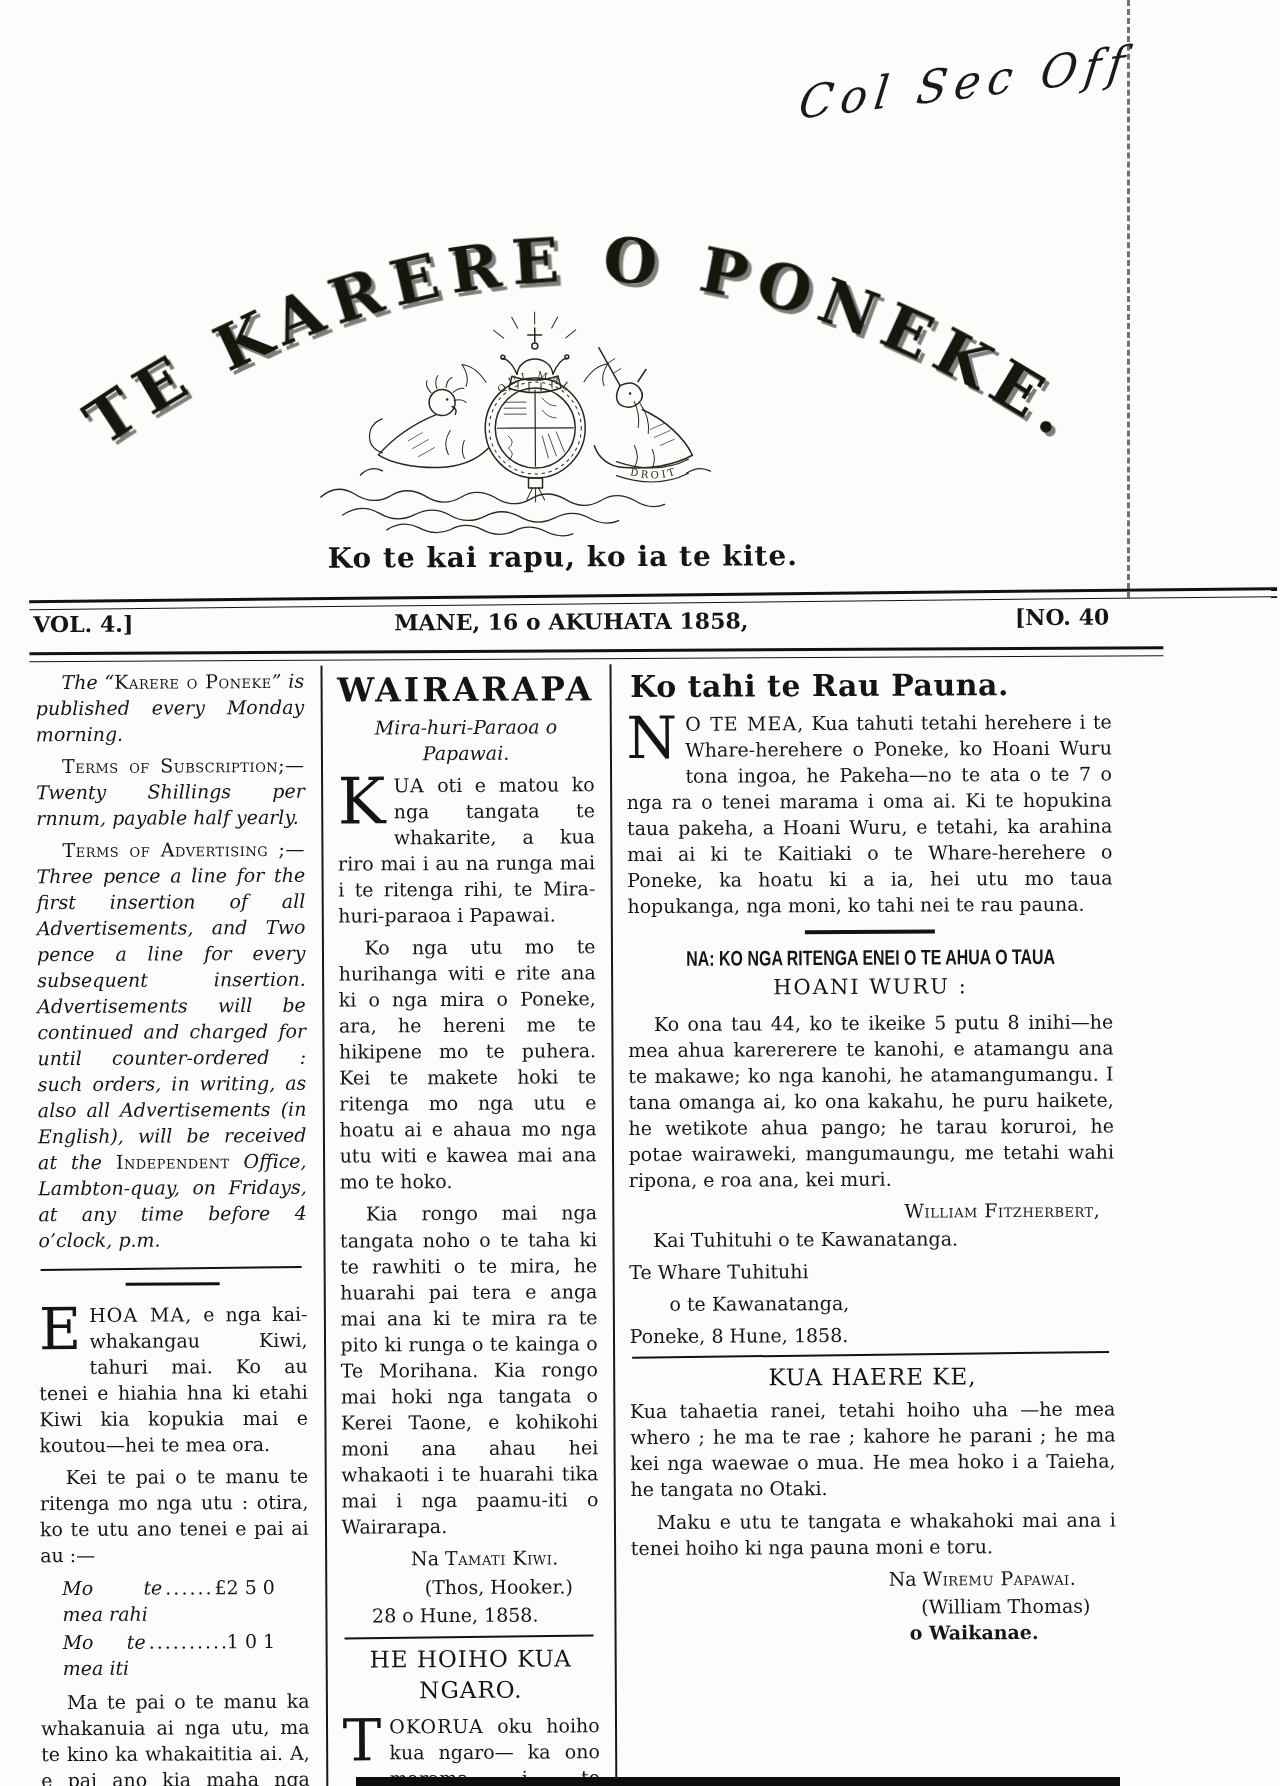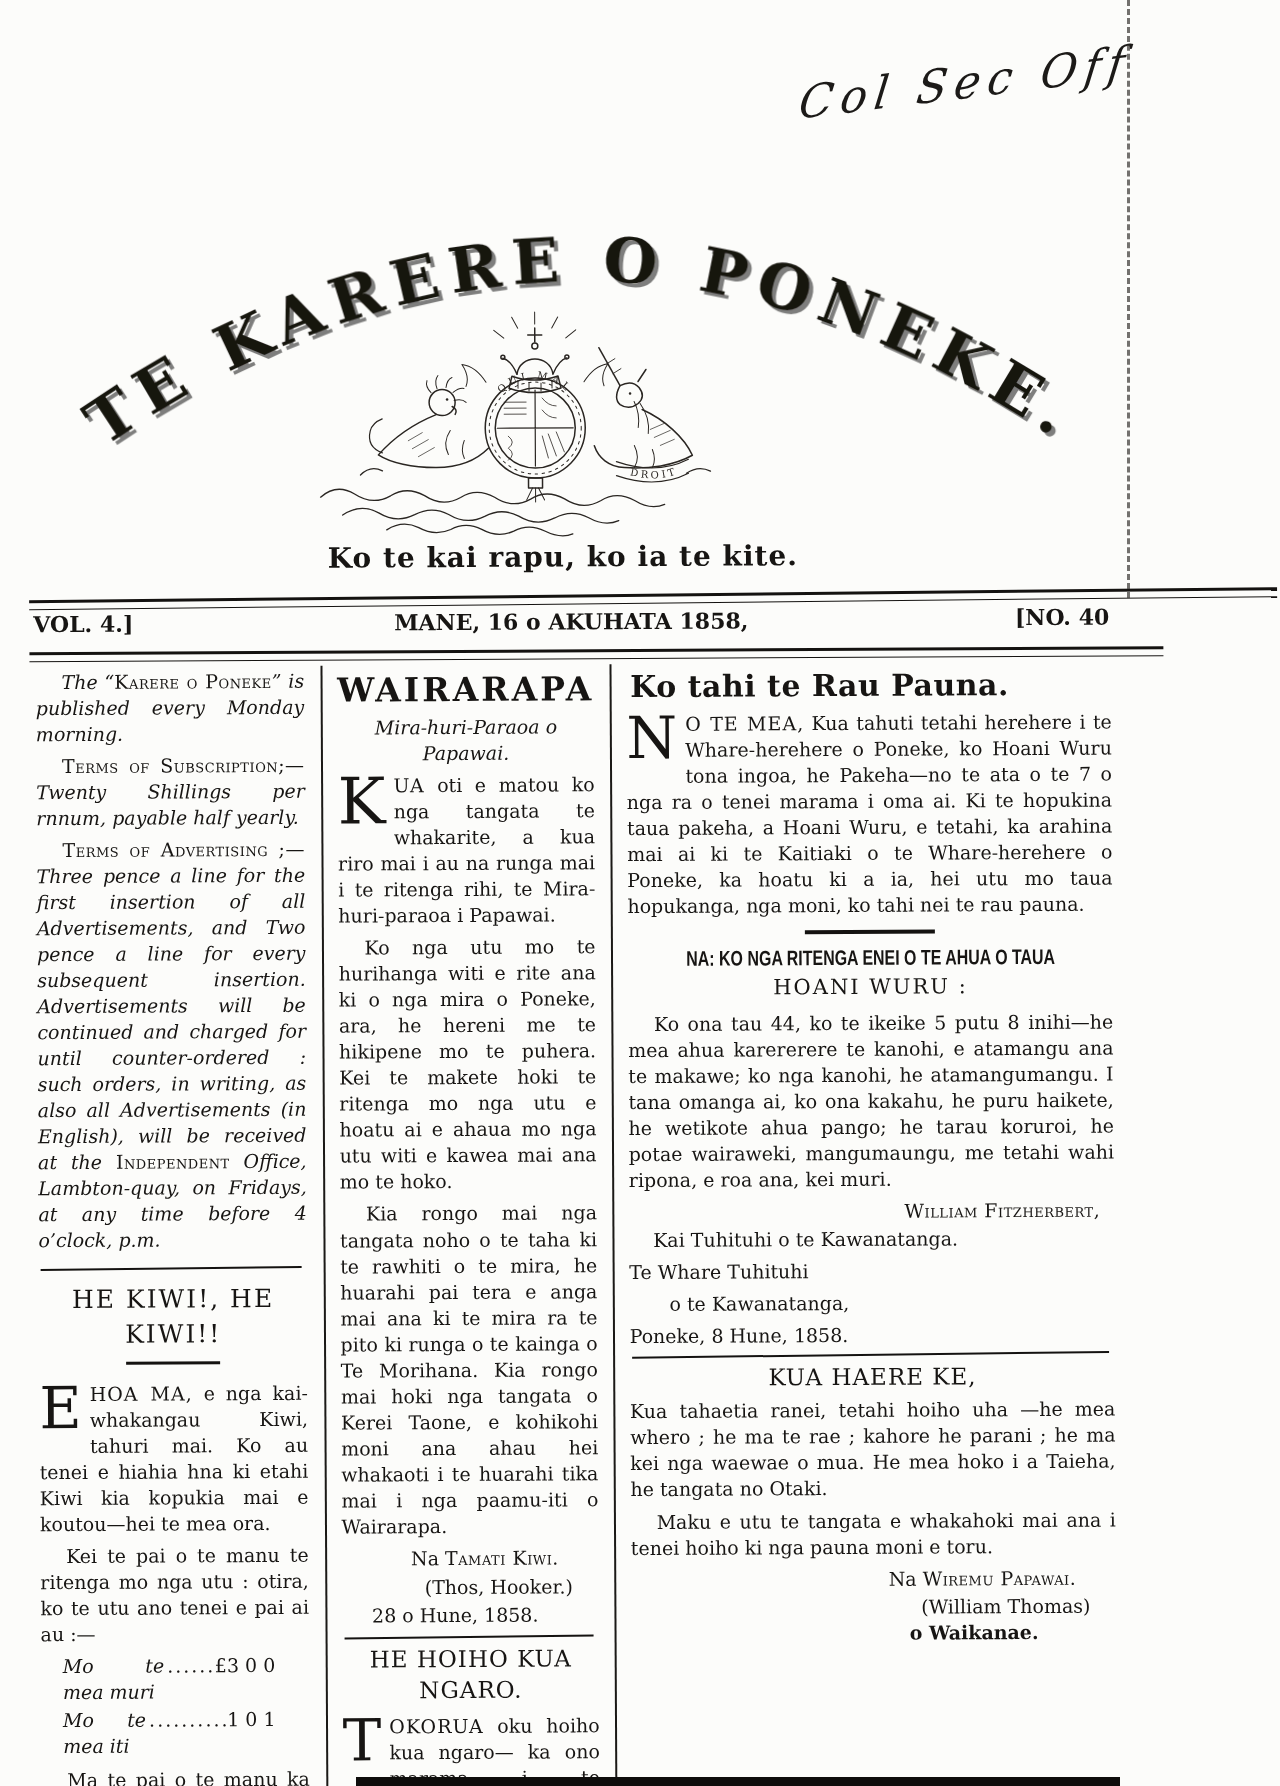--- a/index.html
+++ b/index.html
@@ -170,30 +170,29 @@
     <div class="rule rule2"></div>
 
     <div class="bodygrid">
 
       <div class="col col-left">
         <p class="italic indent"><span>The “</span><span class="sc">Karere o Poneke</span><span>” is published every Monday morning.</span></p>
         <p class="italic indent"><span class="sc">Terms of Subscription;—</span><span>Twenty Shillings per rnnum, payable half yearly.</span></p>
         <p class="italic indent"><span class="sc">Terms of Advertising ;—</span><span>Three pence a line for the first insertion of all Advertisements, and Two pence a line for every subsequent insertion. Advertisements will be continued and charged for until counter-ordered : such orders, in writing, as also all Advertisements (in English), will be received at the </span><span class="sc">Independent</span><span> Office, Lambton-quay, on Fridays, at any time before 4 o’clock, p.m.</span></p>
 
         <div class="col-rule"></div>
-        <h2 class="h-kiwi">HE KIWI!, HE KIWI!!</h2>
         <div class="short-rule"></div>
 
         <p class="noindent"><span class="dropcap">E</span><span class="lead">HOA MA,</span><span> e nga kai-whakangau Kiwi, tahuri mai.  Ko au tenei e hiahia hna ki etahi Kiwi kia kopukia mai e koutou—hei te mea ora.</span></p>
         <p class="indent">Kei te pai o te manu te ritenga mo nga utu : otira, ko te utu ano tenei e pai ai au :—</p>
 
         <div class="price-row">
-          <span>Mo te mea muri</span>
+          <span>Mo te mea rahi</span>
           <span class="price-dots">.........</span>
-          <span class="price-value">£3 0 0</span>
+          <span class="price-value">£2 5 0</span>
         </div>
         <div class="price-row">
           <span>Mo te mea iti</span>
           <span class="price-dots">...............</span>
           <span class="price-value">1 0 1</span>
         </div>
 
         <p class="indent" style="margin-top:8px;">Ma te pai o te manu ka whakanuia ai nga utu, ma te kino ka whakaititia ai.  A, e pai ano kia maha nga kiwi —kia rua te kau noa atu—e hokoa katoatia e au.</p>
 
       </div>

